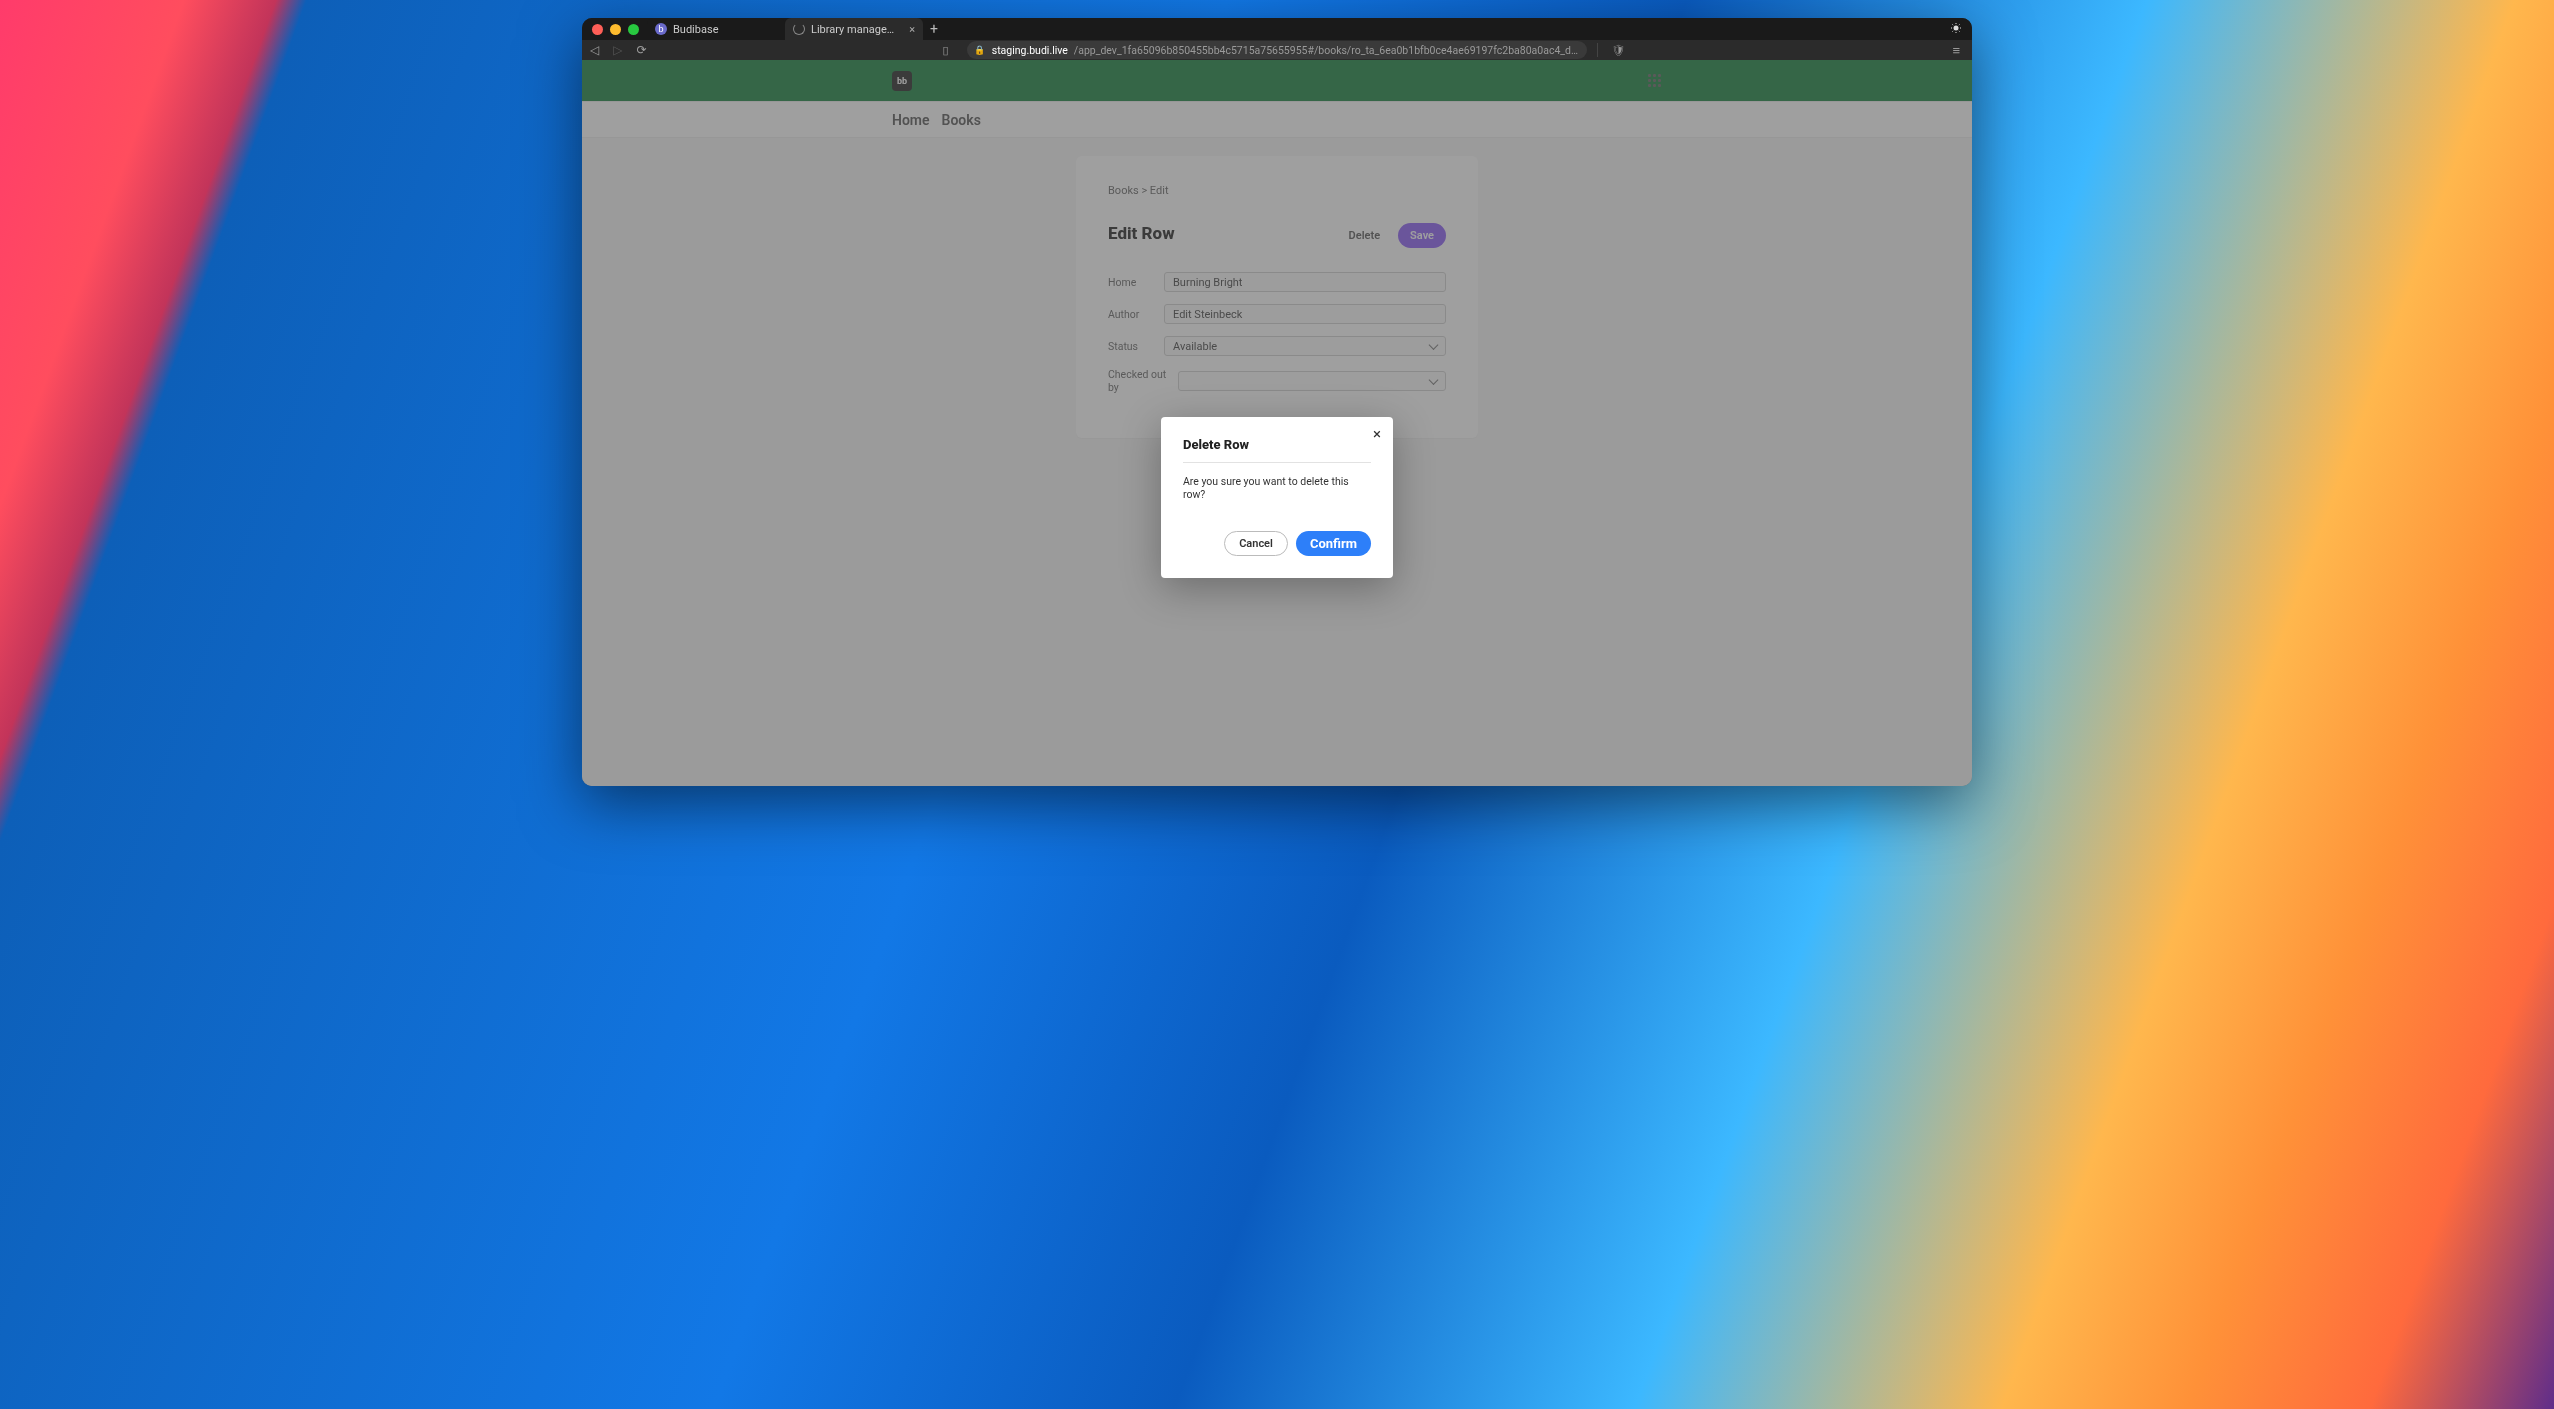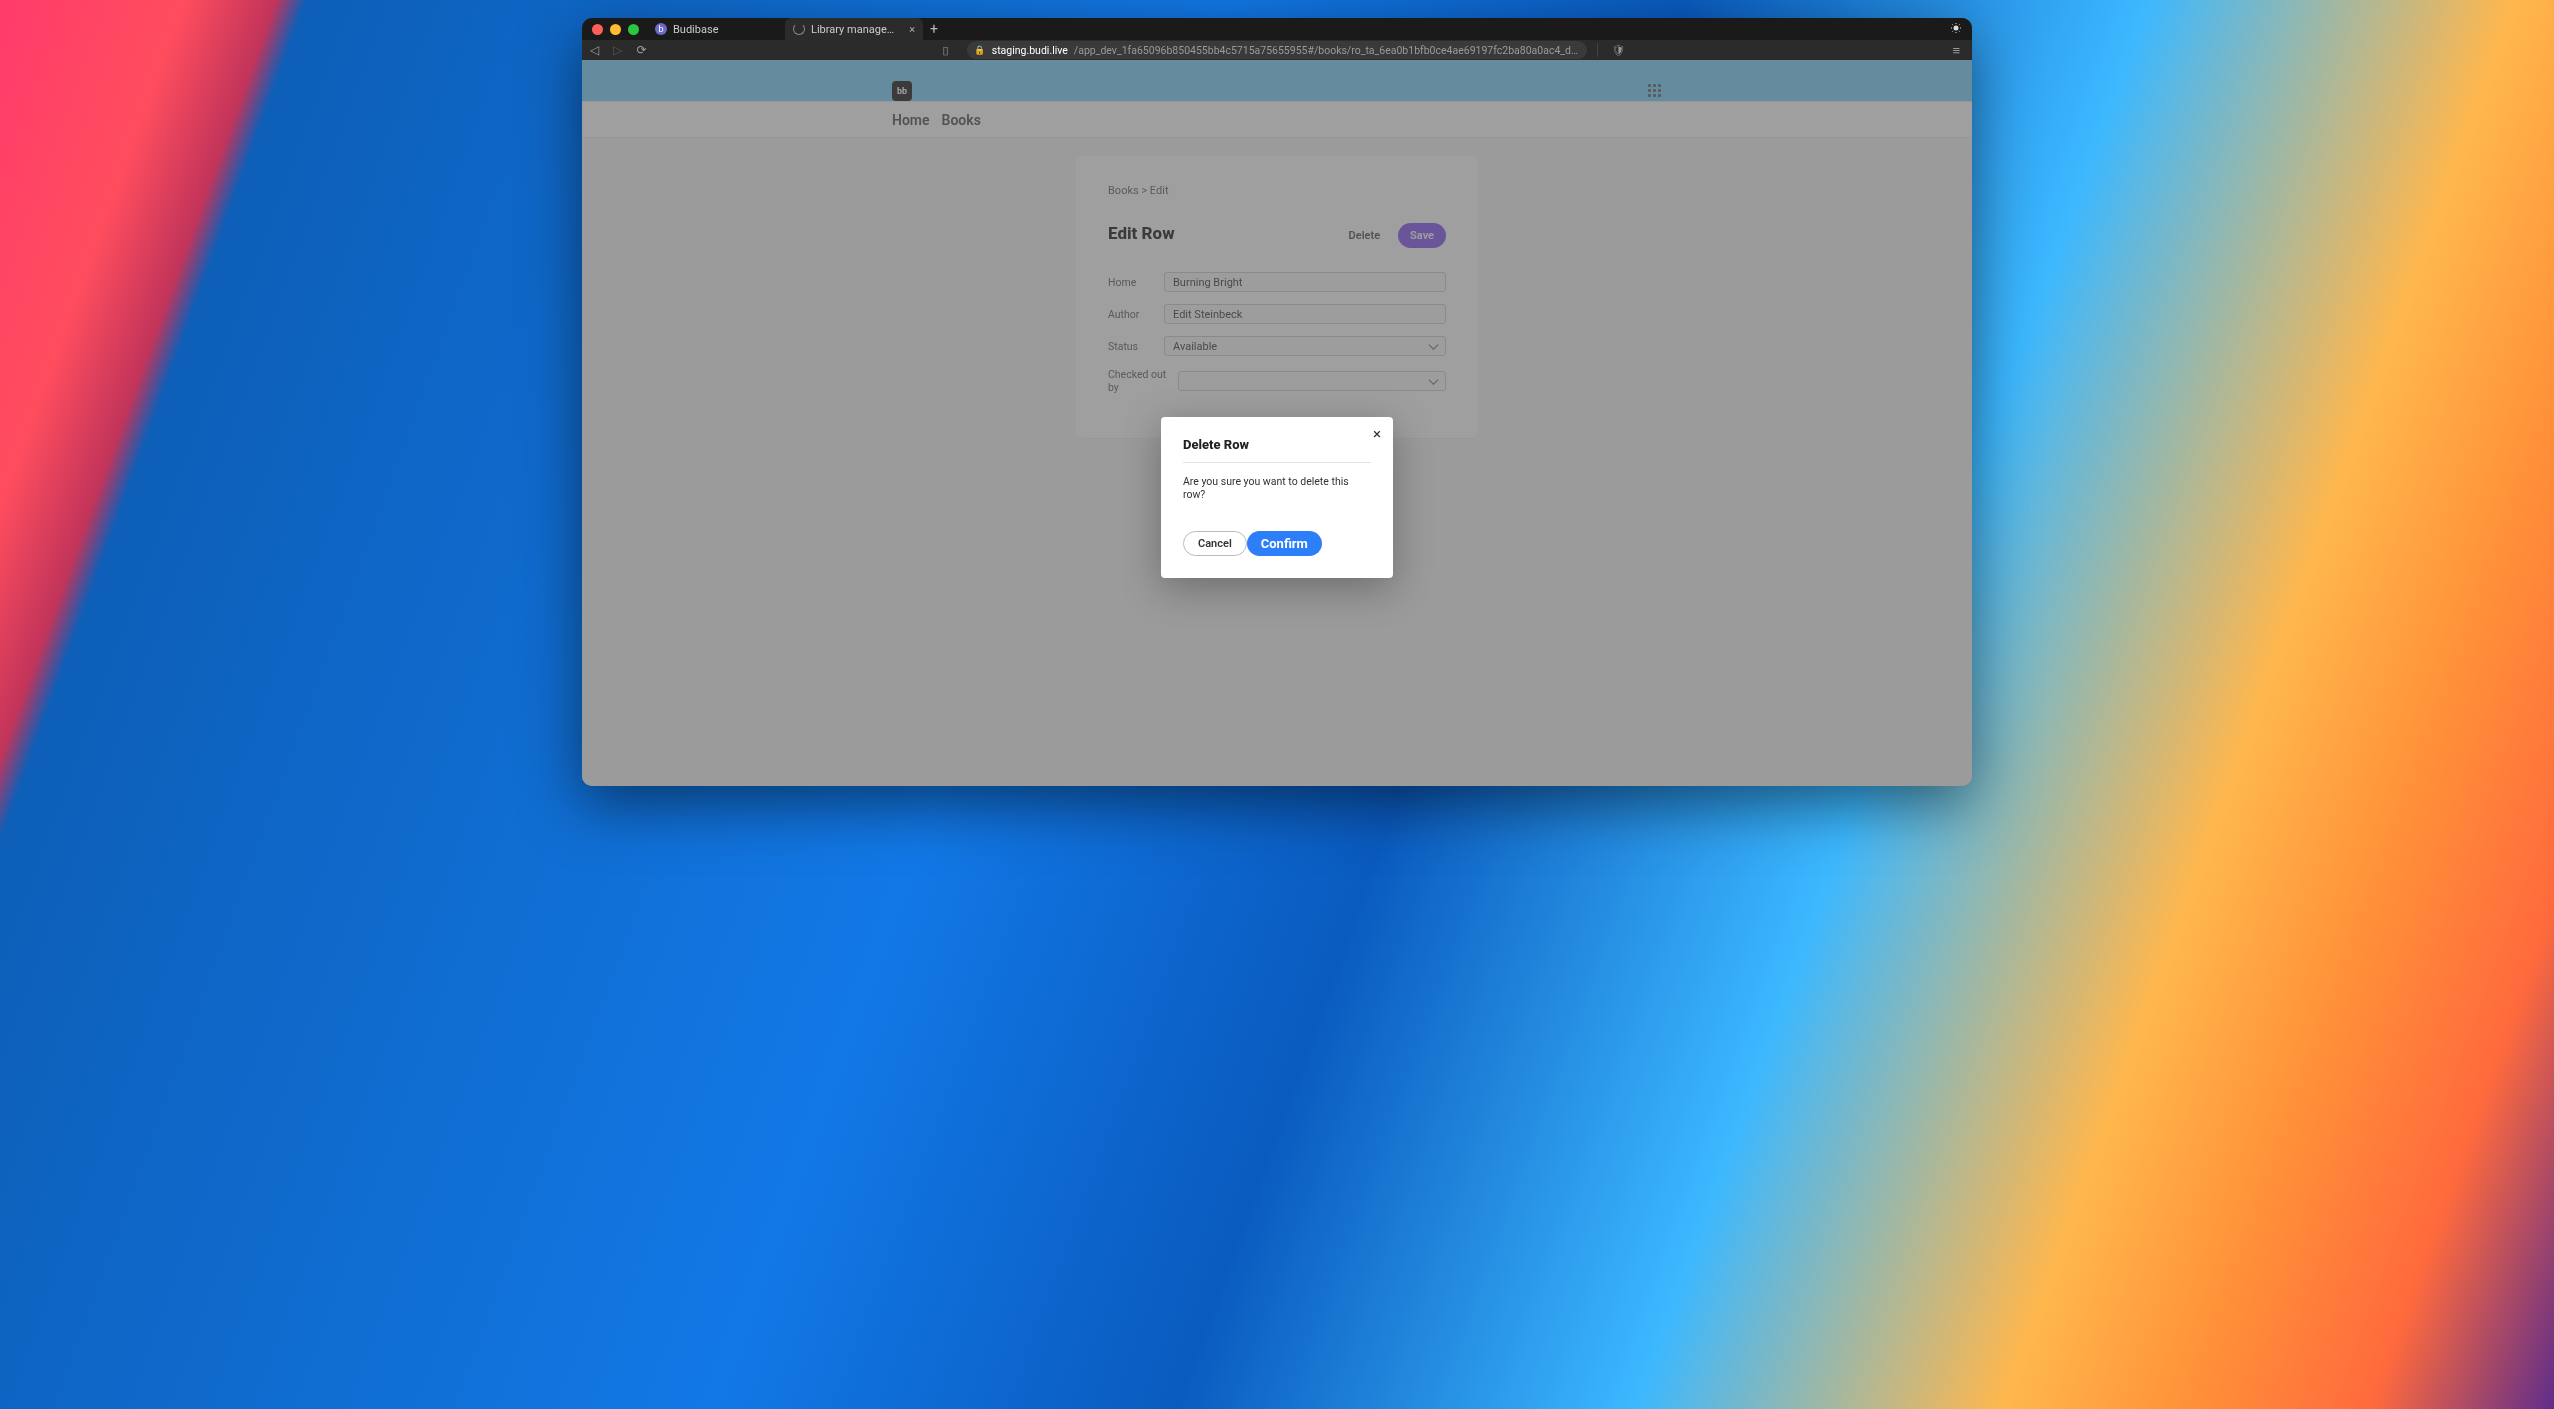--- a/index.html
+++ b/index.html
@@ -62,21 +62,21 @@
     .urlbar .lock { flex: 0 0 auto; color: #bbb; font-size: 9px; }
     .urlbar .host { color: #fff; }
     .urlbar .path { color: #9a9a9a; overflow: hidden; text-overflow: ellipsis; }
     .navbar-right { display: flex; align-items: center; gap: 10px; color: #999; padding: 0 4px; }
     .navbar-right .shield { font-size: 11px; }
     .navbar-right .burger { font-size: 13px; }
     .navbar .divider { height: 14px; width: 1px; background: #444; }
 
     
     .page { flex: 1; background: #f7f7f7; position: relative; overflow: hidden; }
-    .app-header { height: 42px; background: #7dd3fc; border-bottom: 1px solid #eee; display: flex; align-items: flex-end; padding: 0 30px; }
+    .app-header { height: 42px; background: #15803d; border-bottom: 1px solid #eee; display: flex; align-items: center; padding: 0 30px; }
     .app-inner { width: 100%; max-width: 770px; margin: 0 auto; display: flex; align-items: center; }
     .logo {
       width: 20px; height: 20px; background: #222; color: #fff;
       border-radius: 4px; display: flex; align-items: center; justify-content: center;
       font-size: 9px; font-weight: 700; letter-spacing: 0;
     }
     .apps-icon {
       width: 14px; height: 14px; display: grid;
       grid-template-columns: repeat(3, 3px); grid-template-rows: repeat(3, 3px);
       gap: 2px;
@@ -125,21 +125,21 @@
       box-shadow: 0 10px 40px rgba(0,0,0,0.3);
       padding: 20px 22px 22px;
     }
     .modal-close {
       position: absolute; top: 10px; right: 12px;
       font-size: 15px; color: #333; cursor: pointer; line-height: 1;
     }
     .modal-title { font-size: 13px; font-weight: 800; color: #222; }
     .modal-divider { height: 1px; background: #e2e2e2; margin: 10px 0 12px; }
     .modal-body { font-size: 10.5px; color: #333; }
-    .modal-actions { display: flex; justify-content: flex-start; margin-top: 30px; }
+    .modal-actions { display: flex; justify-content: flex-end; gap: 8px; margin-top: 30px; }
     .btn-outline { background: #fff; border: 1px solid #bbb; color: #333; padding: 5px 14px; border-radius: 14px; font-size: 11px; font-weight: 600; cursor: pointer; }
     .btn-primary { background: #2d7ff9; color: #fff; border: none; padding: 5px 14px; border-radius: 14px; font-size: 13px; font-weight: 700; cursor: pointer; }
   </style>
 </head>
 <body>
 
 <div class="desktop">
   <div class="browser">
 
     <div class="titlebar">

